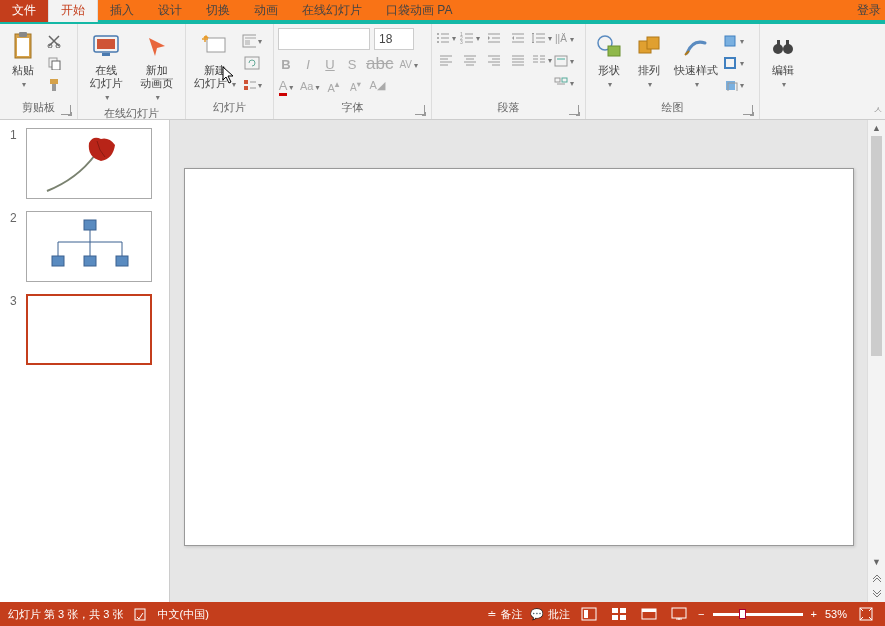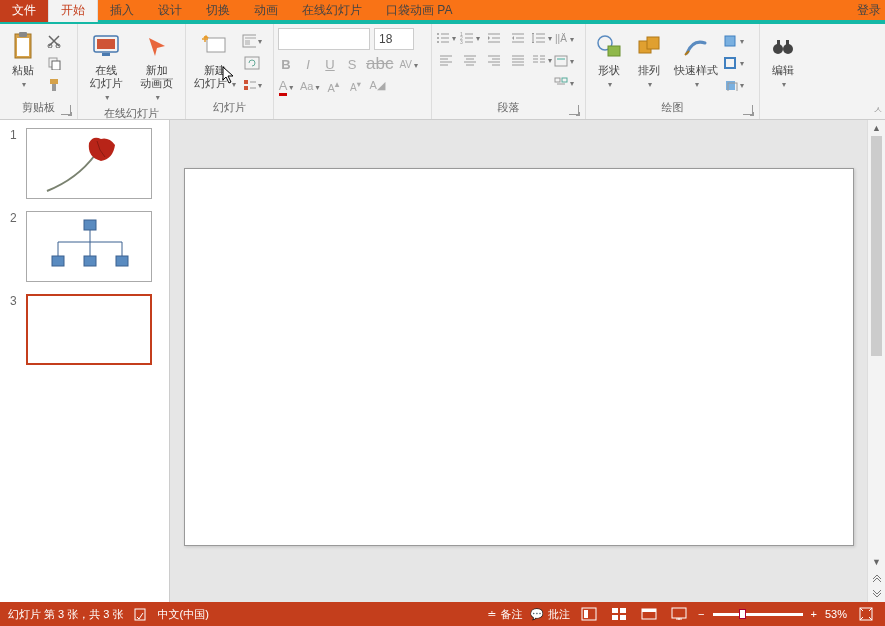--- a/index.html
+++ b/index.html
@@ -186,20 +186,21 @@
         <span class="fb-btn" style="font-size:10px">AV<span class="drop-arrow">▾</span></span>
       </div>
       <div class="fb-row">
         <span class="fb-btn"><span style="border-bottom:3px solid #c00">A</span><span class="drop-arrow">▾</span></span>
         <span class="fb-btn" style="font-size:11px">Aa<span class="drop-arrow">▾</span></span>
         <span class="fb-btn" style="font-size:11px">A<sup>▴</sup></span>
         <span class="fb-btn" style="font-size:10px">A<sup>▾</sup></span>
         <span class="fb-btn" style="font-size:11px">A◢</span>
       </div>
     </div>
+    <div class="ribbon-group-label"><span>字体</span><div class="launcher"></div></div>
   </div>
 
   <div class="ribbon-group" style="width:154px">
     <div class="ribbon-group-content">
       <div class="para-grid">
         <div class="para-row">
           <div class="para-btn">
               <svg width="14" height="12">
                 <circle cx="2" cy="2" r="1" fill="#999"></circle>
                 <circle cx="2" cy="6" r="1" fill="#999"></circle>

